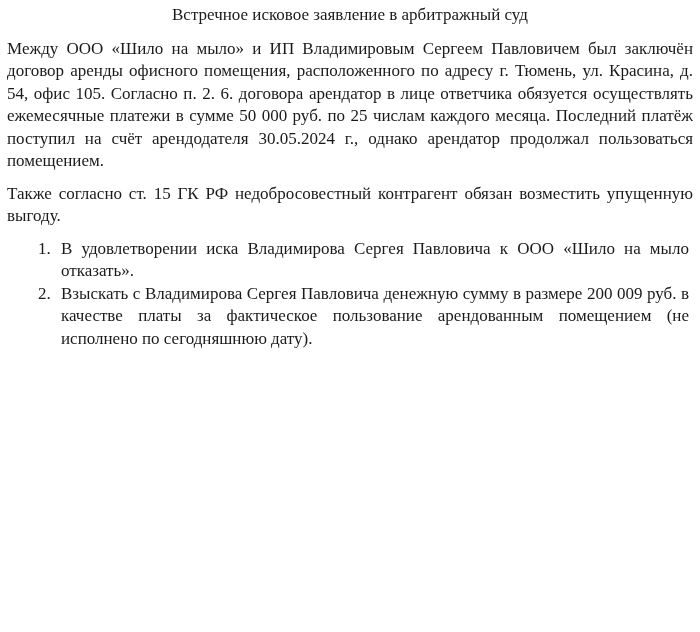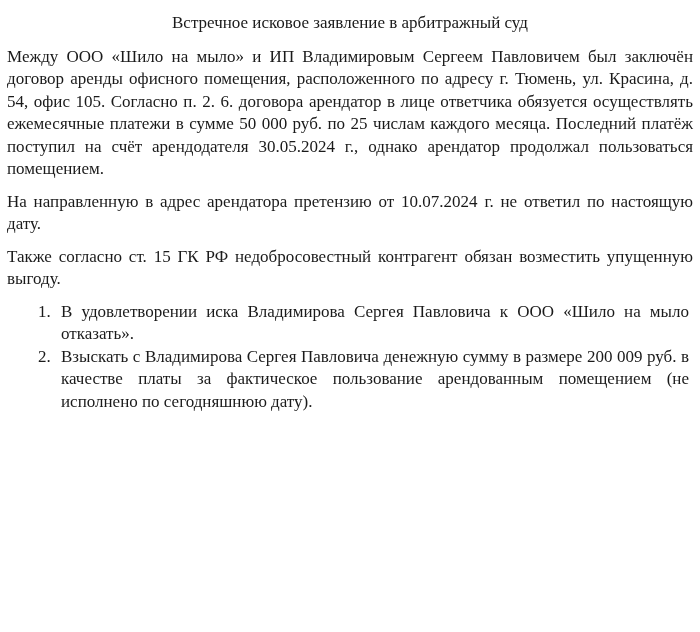--- a/index.html
+++ b/index.html
@@ -7,21 +7,21 @@
   html, body {
     width: 700px;
     height: 632px;
     background: #ffffff;
     overflow: hidden;
   }
 
   .doc {
     width: 700px;
     height: 632px;
-    padding: 12px 7px 0 7px;
+    padding: 4px 7px 0 7px;
     font-family: "Liberation Serif", "DejaVu Serif", serif;
     font-size: 17px;
     line-height: 22.5px;
     color: #1a1a1a;
     background: #ffffff;
   }
 
   .doc-title {
     text-align: center;
     margin-bottom: 11px;
@@ -47,21 +47,20 @@
 </head>
 <body>
 
 <div class="doc">
 
   <div class="doc-title">Встречное исковое заявление в арбитражный суд</div>
 
 
   <p>Между ООО «Шило на мыло» и ИП Владимировым Сергеем Павловичем был заключён договор аренды офисного помещения, расположенного по адресу г. Тюмень, ул. Красина, д. 54, офис 105. Согласно п. 2. 6. договора арендатор в лице ответчика обязуется осуществлять ежемесячные платежи в сумме 50 000 руб. по 25 числам каждого месяца. Последний платёж поступил на счёт арендодателя 30.05.2024 г., однако арендатор продолжал пользоваться помещением.</p>
 
-  <p>На направленную в адрес арендатора претензию от 10.07.2024 г. не ответил по настоящую дату.</p>
 
 
 
   <p>Также согласно ст. 15 ГК РФ недобросовестный контрагент обязан возместить упущенную выгоду.</p>
 
 
   <ol class="petition-list">
     <li>В удовлетворении иска Владимирова Сергея Павловича к ООО «Шило на мыло отказать».</li>
     <li>Взыскать с Владимирова Сергея Павловича денежную сумму в размере 200 009 руб. в качестве платы за фактическое пользование арендованным помещением (не исполнено по сегодняшнюю дату).</li>
   </ol>

